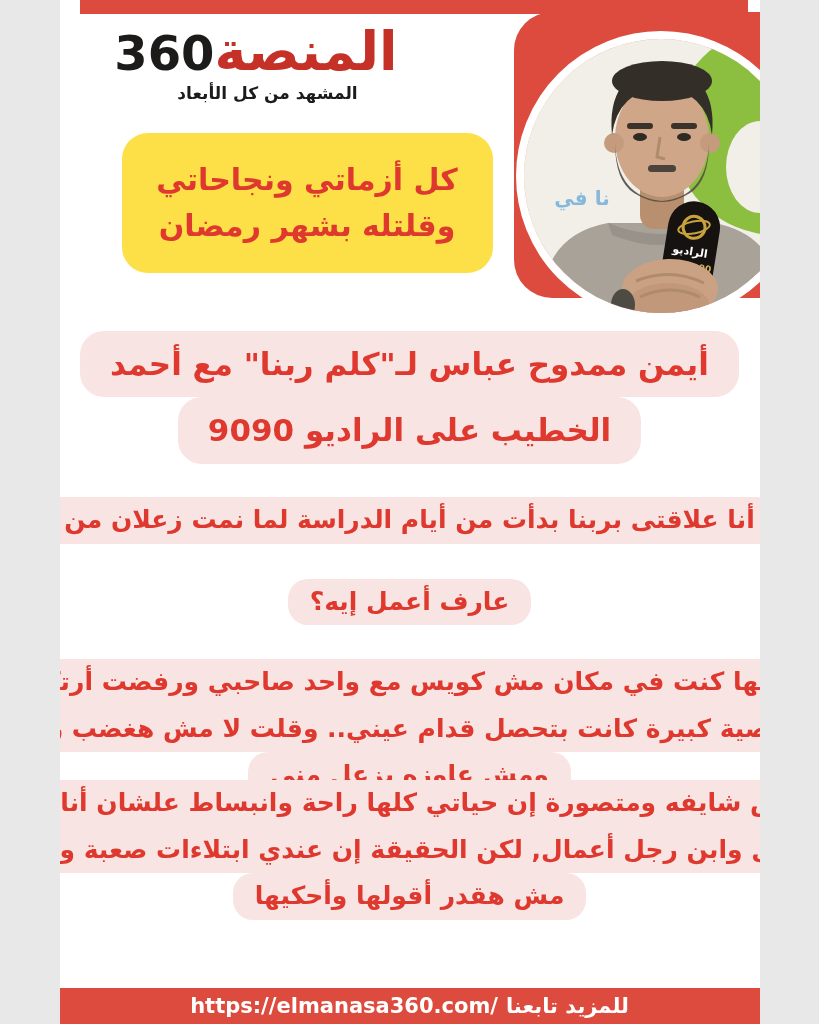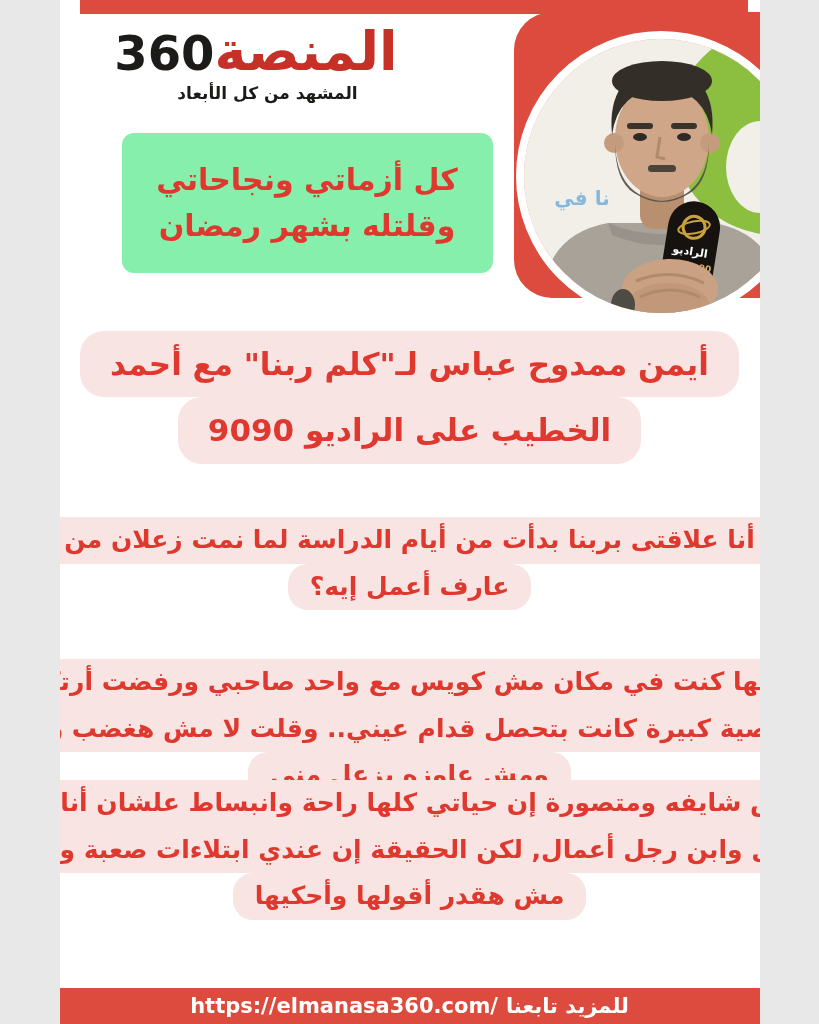--- a/index.html
+++ b/index.html
@@ -41,21 +41,21 @@
   .photo-circle {
     position: absolute; top: 31px; left: 456px; width: 290px; height: 290px;
     border-radius: 50%; border: 8px solid #ffffff; overflow: hidden;
     background: #fca5a5;
   }
   .photo-circle svg { display: block; width: 100%; height: 100%; }
 
   
   .headline-box {
     position: absolute; top: 133px; left: 62px; width: 371px; height: 140px;
-    background: #86efac; border-radius: 12px;
+    background: #fde047; border-radius: 26px;
     display: flex; flex-direction: column; justify-content: center; align-items: center;
     color: #df382e; font-weight: bold; font-size: 30px; line-height: 1.55;
     text-align: center;
   }
 
   
   .stack {
     position: absolute; left: 0; right: 0;
     display: flex; flex-direction: column; align-items: center;
     direction: rtl;
@@ -64,21 +64,21 @@
     background: #f8e4e2; color: #df382e; font-weight: bold;
     white-space: nowrap; text-align: center;
   }
   .stack-attribution { top: 331px; }
   .stack-attribution .pill {
     font-size: 31px; line-height: 1.3; padding: 13px 30px; border-radius: 24px;
   }
   .stack-quote .pill {
     font-size: 25px; line-height: 1.3; padding: 7px 22px; border-radius: 20px;
   }
-  .stack-q1 { top: 517px; }
+  .stack-q1 { top: 497px; gap: 35px; }
   .stack-q2 { top: 659px; }
   .stack-q3 { top: 780px; border-radius: 6px; }
 
   
   .footer {
     position: absolute; left: 0; right: 0; bottom: 0; height: 36px;
     background: #dc4b3e; color: #ffffff;
     display: flex; align-items: center; justify-content: center; gap: 8px;
     font-size: 21px; font-weight: bold; direction: rtl;
   }

